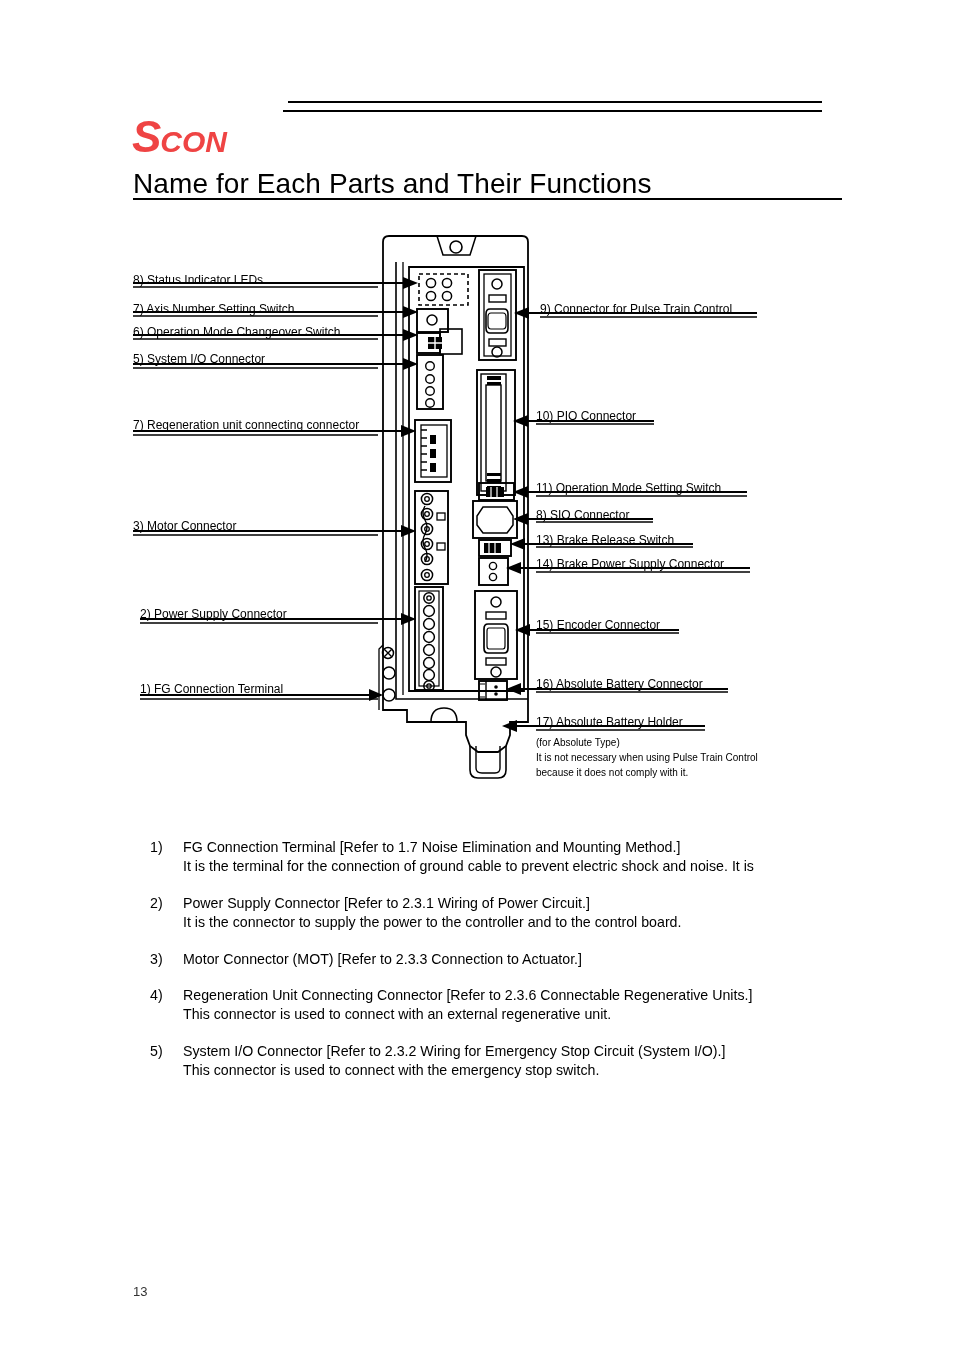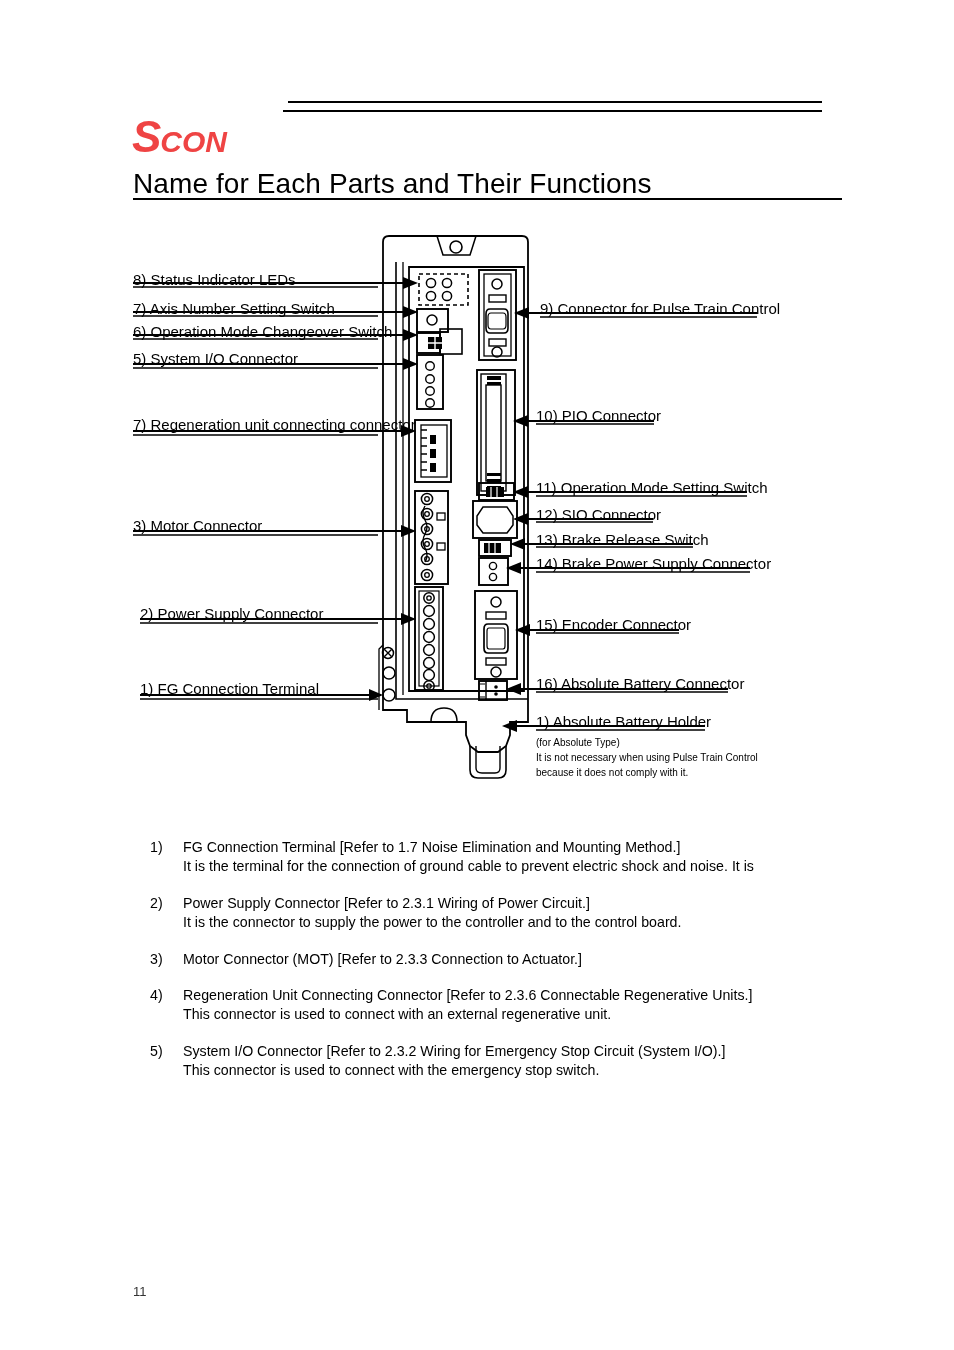--- a/index.html
+++ b/index.html
@@ -72,21 +72,21 @@
   
   #figure {
     position: absolute;
     left: 0; top: 225px;
     width: 954px; height: 580px;
   }
   #figure svg { display: block; }
 
   .lbl {
     position: absolute;
-    font-size: 15px;
+    font-size: 12px;
     line-height: 14px;
     white-space: nowrap;
     color: #000;
   }
   .lbl.note {
     font-size: 10px;
     line-height: 15px;
   }
 
   
@@ -341,26 +341,26 @@
       <div class="lbl" style="left: 133px; top: 127px;">5) System I/O Connector</div>
       <div class="lbl" style="left: 133px; top: 193px;">7) Regeneration unit connecting connector</div>
       <div class="lbl" style="left: 133px; top: 294px;">3) Motor Connector</div>
       <div class="lbl" style="left: 140px; top: 382px;">2) Power Supply Connector</div>
       <div class="lbl" style="left: 140px; top: 457px;">1) FG Connection Terminal</div>
     </div>
   <div id="right-labels">
       <div class="lbl" style="left: 540px; top: 77px; text-align: center;">9) Connector for Pulse Train Control</div>
       <div class="lbl" style="left: 536px; top: 184px;">10) PIO Connector</div>
       <div class="lbl" style="left: 536px; top: 256px;">11) Operation Mode Setting Switch</div>
-      <div class="lbl" style="left: 536px; top: 283px;">12) SIO Connector</div>
+      <div class="lbl" style="left: 536px; top: 283px;">8) SIO Connector</div>
       <div class="lbl" style="left: 536px; top: 308px;">13) Brake Release Switch</div>
       <div class="lbl" style="left: 536px; top: 332px;">14) Brake Power Supply Connector</div>
       <div class="lbl" style="left: 536px; top: 393px;">15) Encoder Connector</div>
       <div class="lbl" style="left: 536px; top: 452px;">16) Absolute Battery Connector</div>
-      <div class="lbl" style="left: 536px; top: 490px;">1) Absolute Battery Holder</div>
+      <div class="lbl" style="left: 536px; top: 490px;">17) Absolute Battery Holder</div>
     </div>
   <div id="figure-note" class="lbl note" style="left: 536px; top: 510px;">
       <div>(for Absolute Type)</div>
       <div>It is not necessary when using Pulse Train Control</div>
       <div>because it does not comply with it.</div>
     </div>
 </div>
 
 <div id="body-text">
     <div class="item">
@@ -382,13 +382,13 @@
       <span class="line">Regeneration Unit Connecting Connector [Refer to 2.3.6 Connectable Regenerative Units.]</span>
       <span class="line">This connector is used to connect with an external regenerative unit.</span>
     </div>
     <div class="item">
       <span class="num">5)</span>
       <span class="line">System I/O Connector [Refer to 2.3.2 Wiring for Emergency Stop Circuit (System I/O).]</span>
       <span class="line">This connector is used to connect with the emergency stop switch.</span>
     </div>
   </div>
 
-<div id="page-number">11</div>
+<div id="page-number">13</div>
 
 </body></html>

